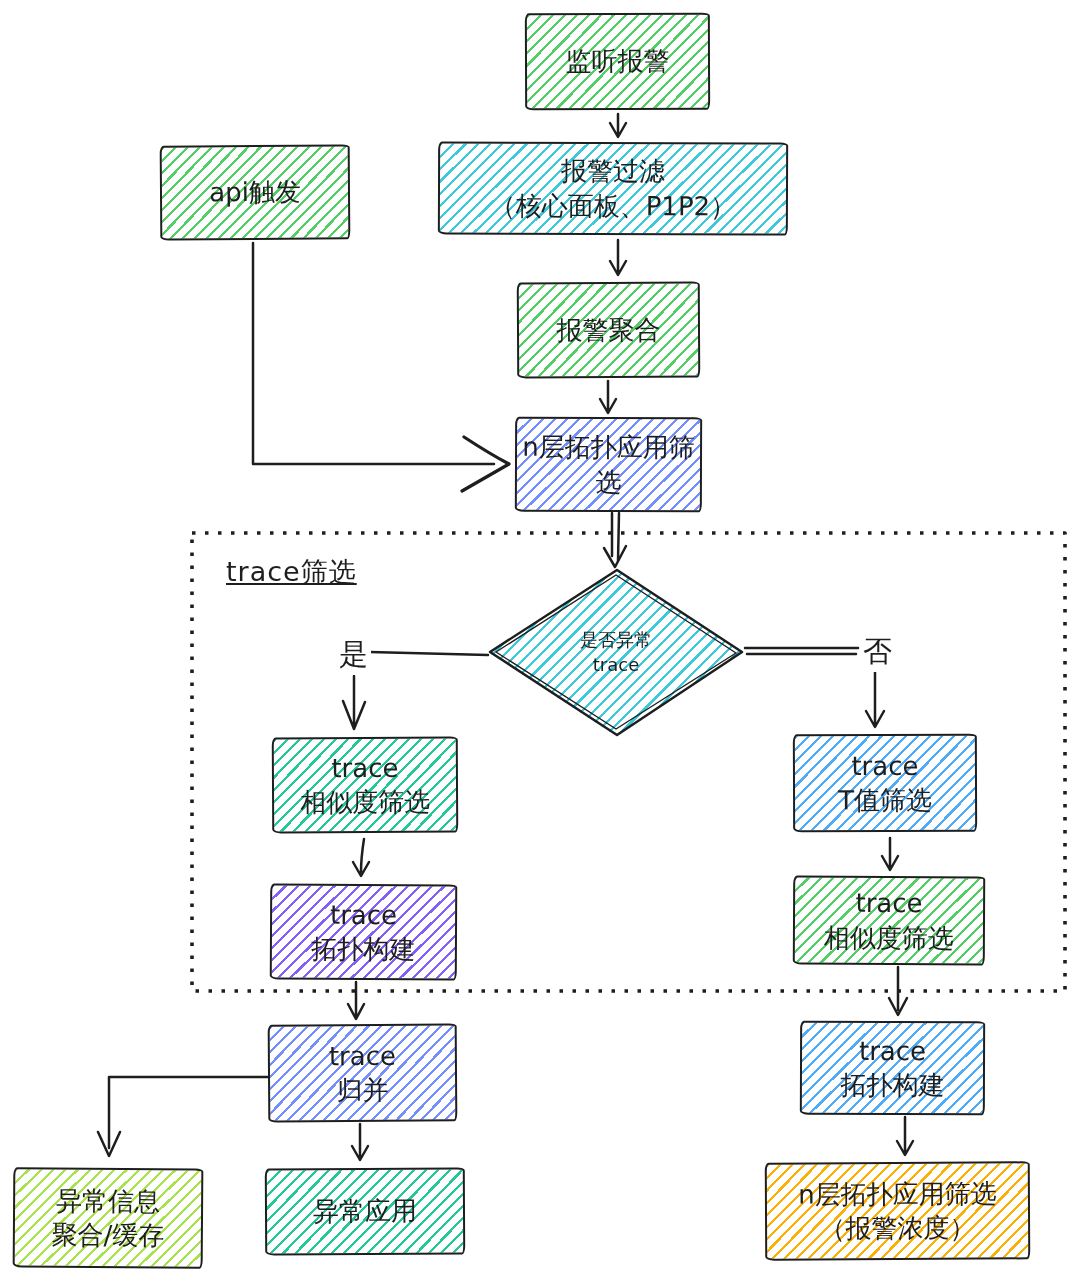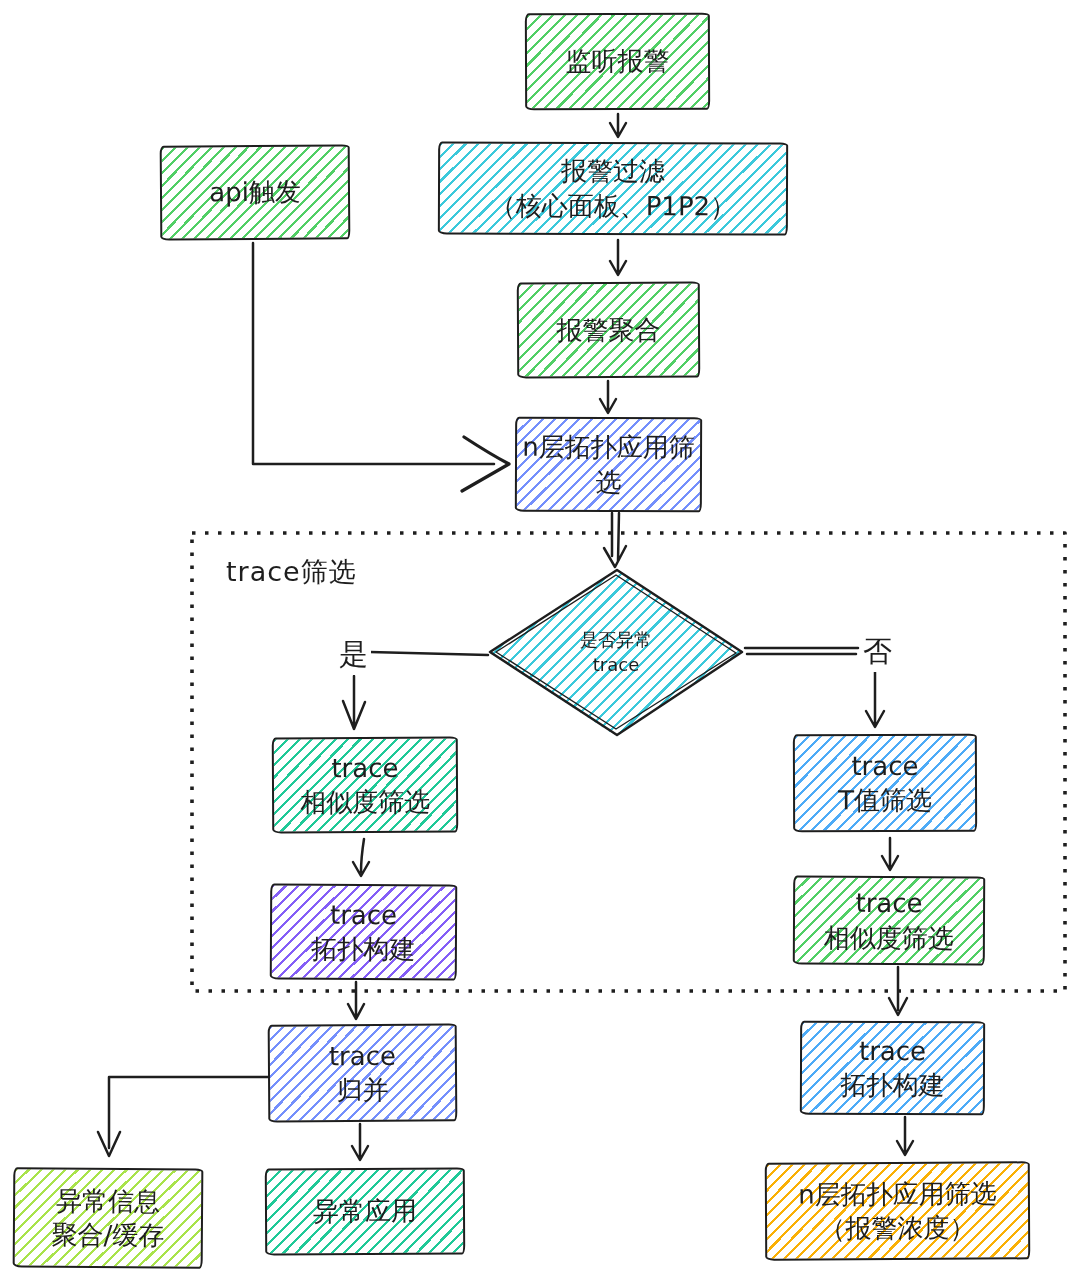--- a/index.html
+++ b/index.html
@@ -124,19 +124,19 @@
 聚合/缓存</div>
 
   <div class="node" style="left: 265px; top: 1168px; width: 200px; height: 87px; transform: rotate(-0.3deg); --c: #20c997;">异常应用</div>
 
   <div class="node" style="left: 800px; top: 1021px; width: 185px; height: 94px; transform: rotate(0.2deg); --c: #4dabf7;">trace
 拓扑构建</div>
 
   <div class="node" style="left: 765px; top: 1162px; width: 265px; height: 98px; transform: rotate(-0.3deg); --c: #fab005;">n层拓扑应用筛选
 （报警浓度）</div>
 
-  <div class="group-label" style="left:226px; top:554px;">trace筛选</div>
+  <div class="group-label" style="left:226px; top:554px;text-decoration:underline;">trace筛选</div>
 
   <div class="edge-label" style="left:336px; top:635px;">是</div>
 
   <div class="edge-label" style="left:860px; top:632px;">否</div>
 
 </div>
 
 </body></html>

